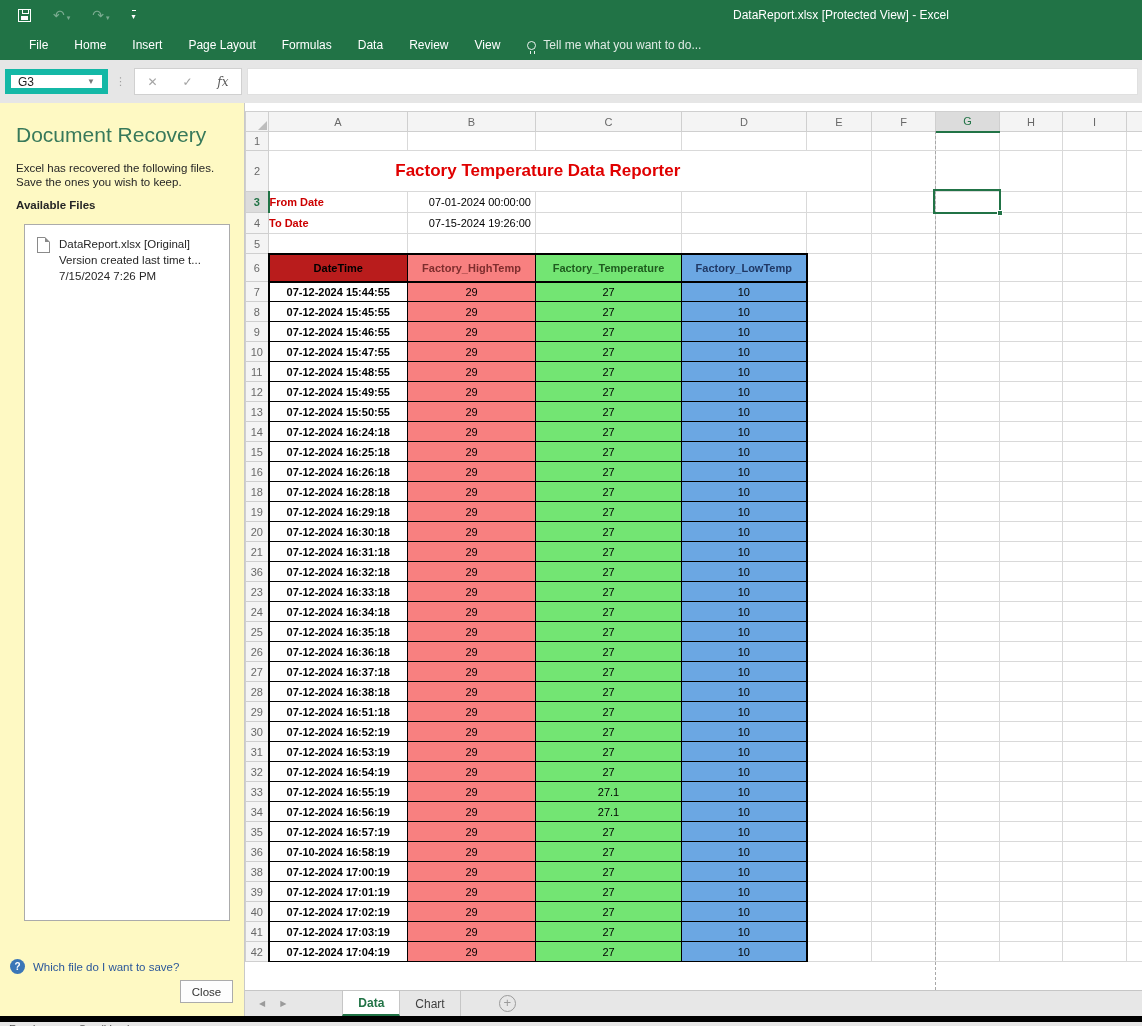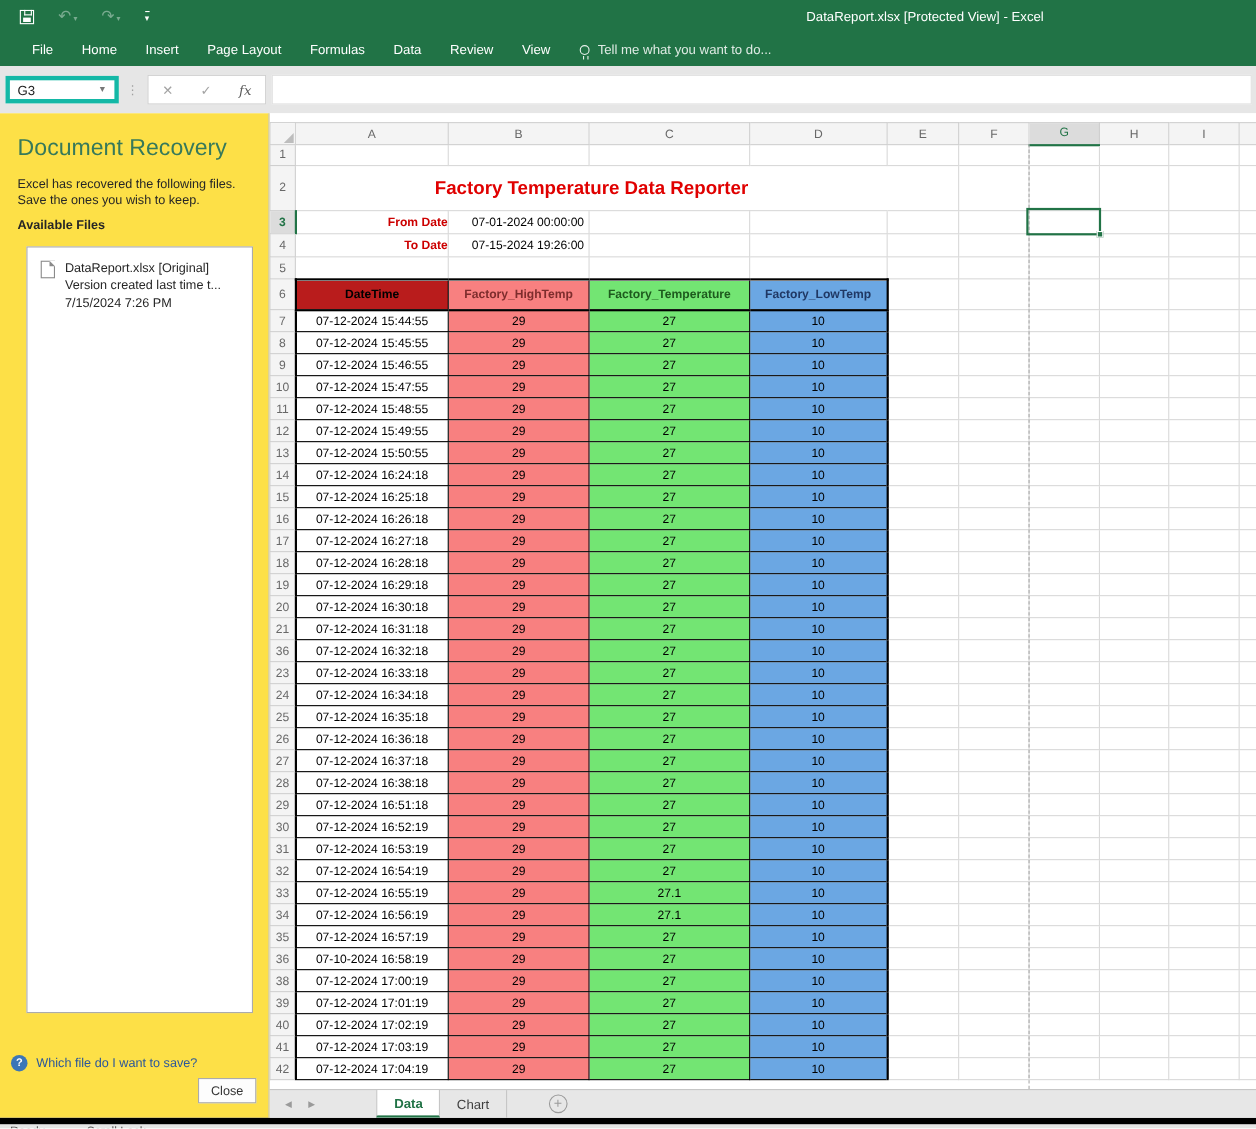--- a/index.html
+++ b/index.html
@@ -20,33 +20,33 @@
 
   
   .ribbon { height:30px; background:#217346; display:flex; align-items:stretch; padding-left:16px; }
   .rtab { color:#fff; font-size:12px; padding:0 13px; display:flex; align-items:center; cursor:default; }
   .tellme { display:flex; align-items:center; gap:7px; margin-left:14px; color:rgba(255,255,255,0.85); font-size:12px; }
   .bulb { width:9px; height:9px; border:1px solid rgba(255,255,255,0.9); border-radius:50%; position:relative; }
   .bulb::after { content:""; position:absolute; left:2px; top:9px; width:3px; height:3px; border-left:1px solid rgba(255,255,255,0.9); border-right:1px solid rgba(255,255,255,0.9); }
 
   
   .formula-row { height:43px; background:#E6E6E6; display:flex; align-items:center; padding:0 4px 0 5px; }
-  .name-box { width:103px; height:25px; background:#fff; border:4px solid #14b8a6; display:flex; align-items:center; padding:0 7px; font-size:12px; color:#222; }
+  .name-box { width:103px; height:25px; background:#fff; border:6px solid #14b8a6; display:flex; align-items:center; padding:0 7px; font-size:12px; color:#222; }
   .nb-arrow { margin-left:auto; font-size:8px; color:#777; }
   .fb-dots { color:#A0A0A0; margin:0 7px; font-size:11px; letter-spacing:1px; }
   .fb-btns { height:27px; width:108px; background:#fff; border:1px solid #D0D0D0; display:flex; align-items:center; justify-content:space-around; }
   .fb-x, .fb-ok { color:#A3A3A3; font-size:12px; }
   .fb-fx { color:#595959; font-size:12px; font-style:italic; font-family:"DejaVu Serif", serif; }
   .fb-input { flex:1; height:27px; margin-left:5px; background:#fff; border:1px solid #E0E0E0; font-size:12px; padding:0 6px; color:#222; }
 
   
   .main { display:flex; height:913px; }
 
   
-  .pane { width:245px; background:#fde047; border-right:1px solid #C9C9C9; position:relative; flex:none; }
+  .pane { width:245px; background:#fef9c3; border-right:1px solid #C9C9C9; position:relative; flex:none; }
   .pane-title { position:absolute; top:20px; left:16px; font-size:21px; color:#37795a; }
   .pane-desc { position:absolute; top:58px; left:16px; width:214px; font-size:11.5px; color:#262626; line-height:14px; }
   .pane-avail { position:absolute; top:96px; left:16px; font-size:11.5px; font-weight:bold; color:#262626; }
   .listbox { position:absolute; top:121px; left:24px; width:206px; height:697px; border:1px solid #ABABAB; background:#fff; overflow:hidden; }
   .file-item { display:flex; gap:9px; padding:11px 6px 0 12px; cursor:default; }
   .file-icon { width:13px; height:16px; border:1px solid #8A8A8A; position:relative; background:#fff; flex:none; margin-top:1px; }
   .file-icon::before { content:""; position:absolute; top:-1px; right:-1px; border-top:5px solid #fff; border-left:5px solid #8A8A8A; }
   .file-text { font-size:11.5px; color:#262626; line-height:16px; }
   .help-row { position:absolute; top:856px; left:10px; display:flex; align-items:center; gap:8px; }
   .help-icon { width:15px; height:15px; border-radius:50%; background:#3B76B7; color:#fff; font-size:10px; font-weight:bold; display:flex; align-items:center; justify-content:center; }
@@ -64,24 +64,24 @@
   .ch-sel { background:#DCDCDC; color:#217346; border-bottom:2px solid #217346; }
   .rh-sel { background:#DCDCDC; color:#217346; font-weight:bold; border-right:2px solid #217346; }
   .g { border-right:1px solid #D9D9D9; border-bottom:1px solid #D9D9D9; background:#fff; }
   .r19 th, .r19 td { height:19px; }
   .r20 th, .r20 td { height:20px; }
   .r21 th, .r21 td { height:21px; }
   .r28 th, .r28 td { height:28px; }
   .r41 th, .r41 td { height:41px; }
   .rhead th { height:20px; }
   .title-cell { font-size:17px; font-weight:bold; color:#E00000; text-align:center; border-bottom:1px solid #D9D9D9; background:#fff; }
-  .lbl-red { font-size:11px; font-weight:bold; color:#CC0000; text-align:right; }
+  .lbl-red { font-size:11px; font-weight:bold; color:#CC0000; text-align:left; }
   .val-dt { font-size:11px; color:#000; text-align:right; padding-right:4px !important; }
   .tcell { border:1px solid #000; text-align:center; font-size:11px; color:#000; }
-  .c-date { background:#fff; font-weight:normal; border-left:2px solid #000; }
+  .c-date { background:#fff; font-weight:bold; border-left:2px solid #000; }
   .c-high { background:#F88080; }
   .c-temp { background:#73E573; }
   .c-low  { background:#6BA7E3; border-right:2px solid #000; }
   .hrow .tcell { font-weight:bold; border-top:2px solid #000; border-bottom:2px solid #000; }
   .h-date { background:#b91c1c; color:#000; border-left:2px solid #000; }
   .h-high { background:#F88080; color:#7E2D2D; }
   .h-temp { background:#73E573; color:#1E5B1E; }
   .h-low  { background:#6BA7E3; color:#203864; border-right:2px solid #000; }
   .page-break { position:absolute; left:690px; top:20px; height:859px; width:0; border-left:1px dashed #A8A8A8; pointer-events:none; }
   .sel-box { position:absolute; left:688px; top:78px; width:68px; height:25px; border:2px solid #217346; pointer-events:none; }
@@ -397,33 +397,20 @@
               <td class="tcell c-temp">27</td>
               <td class="tcell c-low">10</td>
               <td class="g"></td>
               <td class="g"></td>
               <td class="g"></td>
               <td class="g"></td>
               <td class="g"></td>
               <td class="g"></td>
             </tr>
             <tr class="r20">
-              <th class="rh">17</th>
-              <td class="tcell c-date">07-12-2024 16:27:18</td>
-              <td class="tcell c-high">29</td>
-              <td class="tcell c-temp">27</td>
-              <td class="tcell c-low">10</td>
-              <td class="g"></td>
-              <td class="g"></td>
-              <td class="g"></td>
-              <td class="g"></td>
-              <td class="g"></td>
-              <td class="g"></td>
-            </tr>
-            <tr class="r20">
               <th class="rh">18</th>
               <td class="tcell c-date">07-12-2024 16:28:18</td>
               <td class="tcell c-high">29</td>
               <td class="tcell c-temp">27</td>
               <td class="tcell c-low">10</td>
               <td class="g"></td>
               <td class="g"></td>
               <td class="g"></td>
               <td class="g"></td>
               <td class="g"></td>

